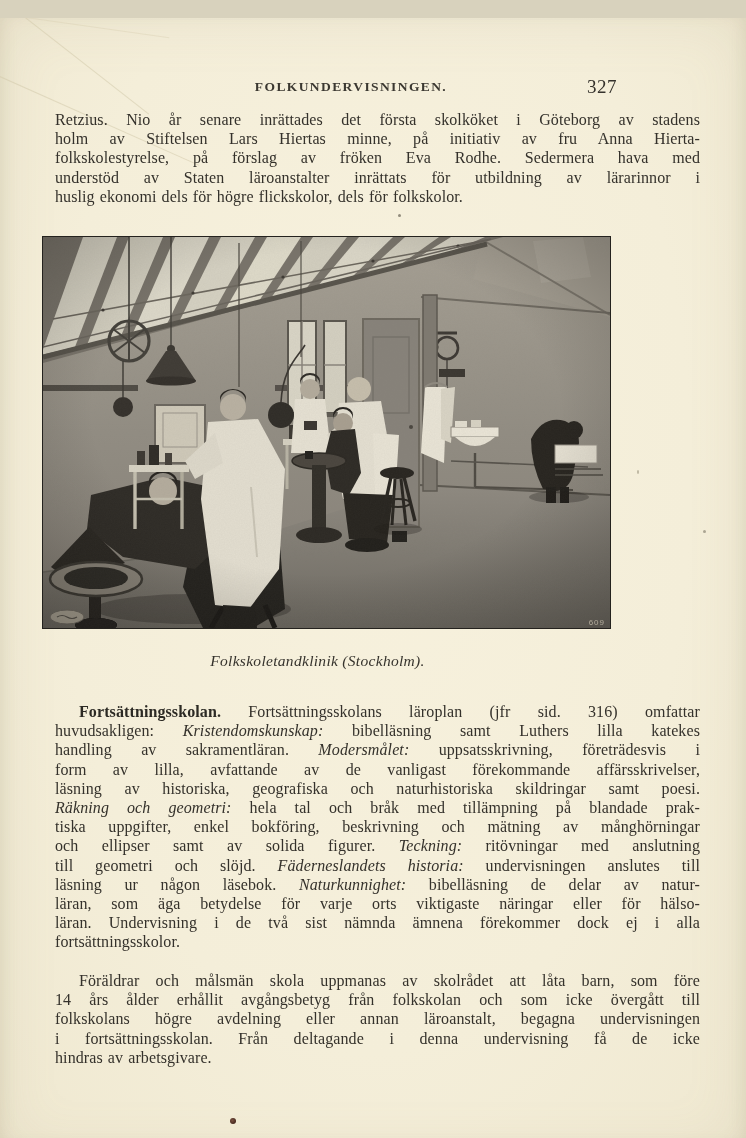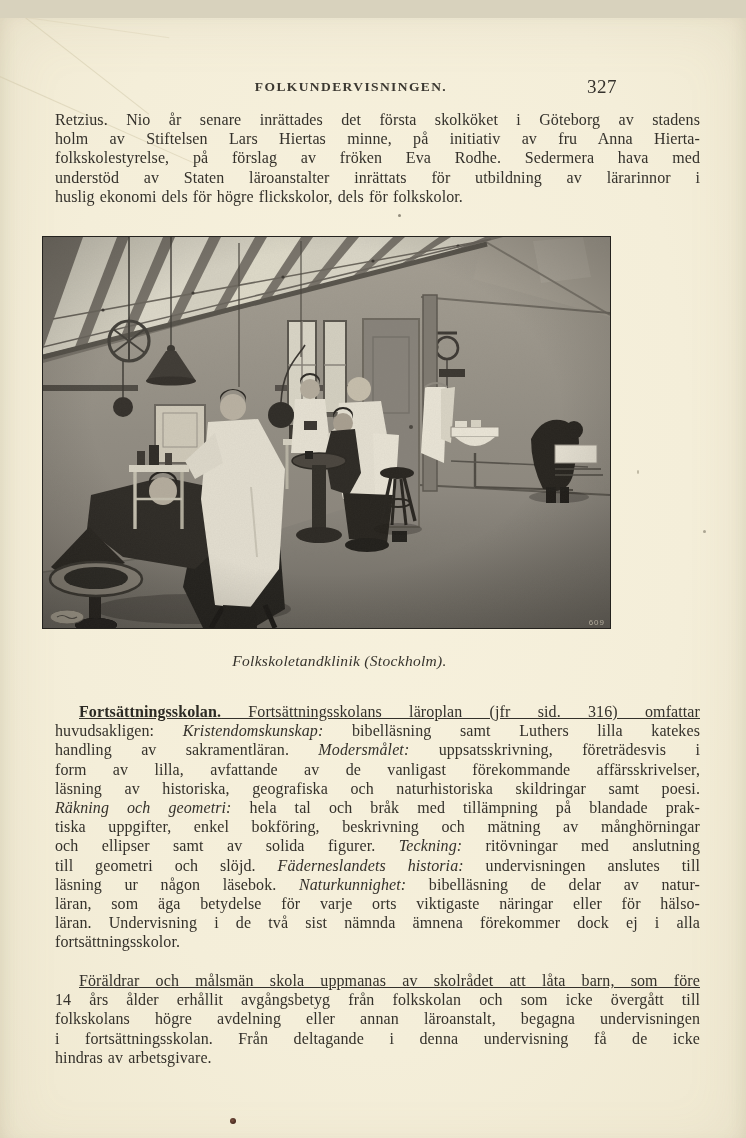--- a/index.html
+++ b/index.html
@@ -24,36 +24,36 @@
   .page-num{
     position:absolute;left:587px;top:58px;font-size:19px;color:#35322c;letter-spacing:.5px;text-align:center;
   }
 
   .para{position:absolute;left:55px;width:645px;font-size:16px;line-height:19.2px;color:#34312b;}
   .para.p1{top:92px;}
   .para.p2{top:684px;}
   .para.p3{top:953px;}
   .tline{text-align:justify;text-align-last:justify;letter-spacing:.1px;word-spacing:.06em;}
   .tline-last{text-align-last:left;}
-  .tline-indent{text-indent:24px;text-decoration:underline;}
+  .tline-indent{text-indent:24px;}
   span.n{font-style:normal;font-weight:normal;}
   span.b{font-weight:bold;color:#2c2a24;}
   span.i{font-style:italic;}
 
   .figure{
     position:absolute;left:42px;top:218px;width:567px;height:391px;
     border:1.5px solid #24221e;background:#8f8a81;
   }
   .figure svg{display:block;width:100%;height:100%;}
   .plate-num{
     position:absolute;right:5px;bottom:1px;font-size:8px;color:#b3ac9c;
     font-family:"Liberation Sans","DejaVu Sans",sans-serif;letter-spacing:1px;z-index:5;
   }
   .caption{
-    position:absolute;left:56px;top:634px;width:567px;text-align:center;
+    position:absolute;left:34px;top:634px;width:567px;text-align:center;
     font-style:italic;font-size:15.5px;color:#36332d;letter-spacing:.3px;
   }
 
   .ink-dot{
     position:absolute;left:230px;top:1100px;width:6px;height:6px;border-radius:50%;
     background:radial-gradient(circle at 40% 40%, #7a5140, #47291e 70%);
   }
   .speck1{position:absolute;left:398px;top:196px;width:3px;height:3px;border-radius:50%;background:rgba(80,74,60,.6);}
   .speck2{position:absolute;left:703px;top:512px;width:3px;height:3px;border-radius:50%;background:rgba(100,94,78,.5);}
   .speck3{position:absolute;left:637px;top:452px;width:2px;height:4px;border-radius:50%;background:rgba(120,112,92,.45);}

